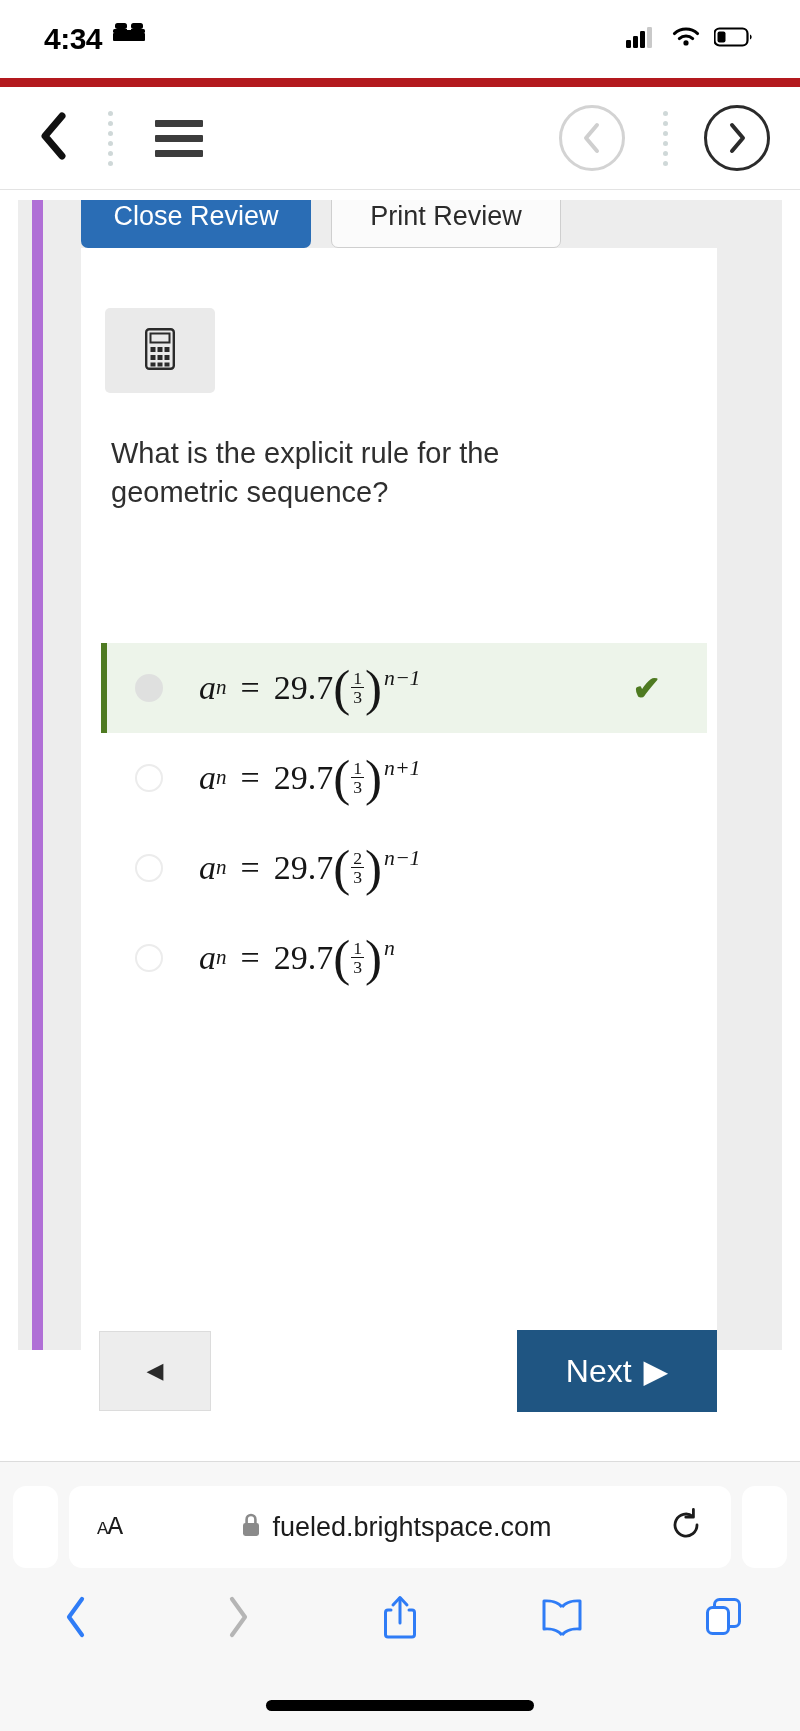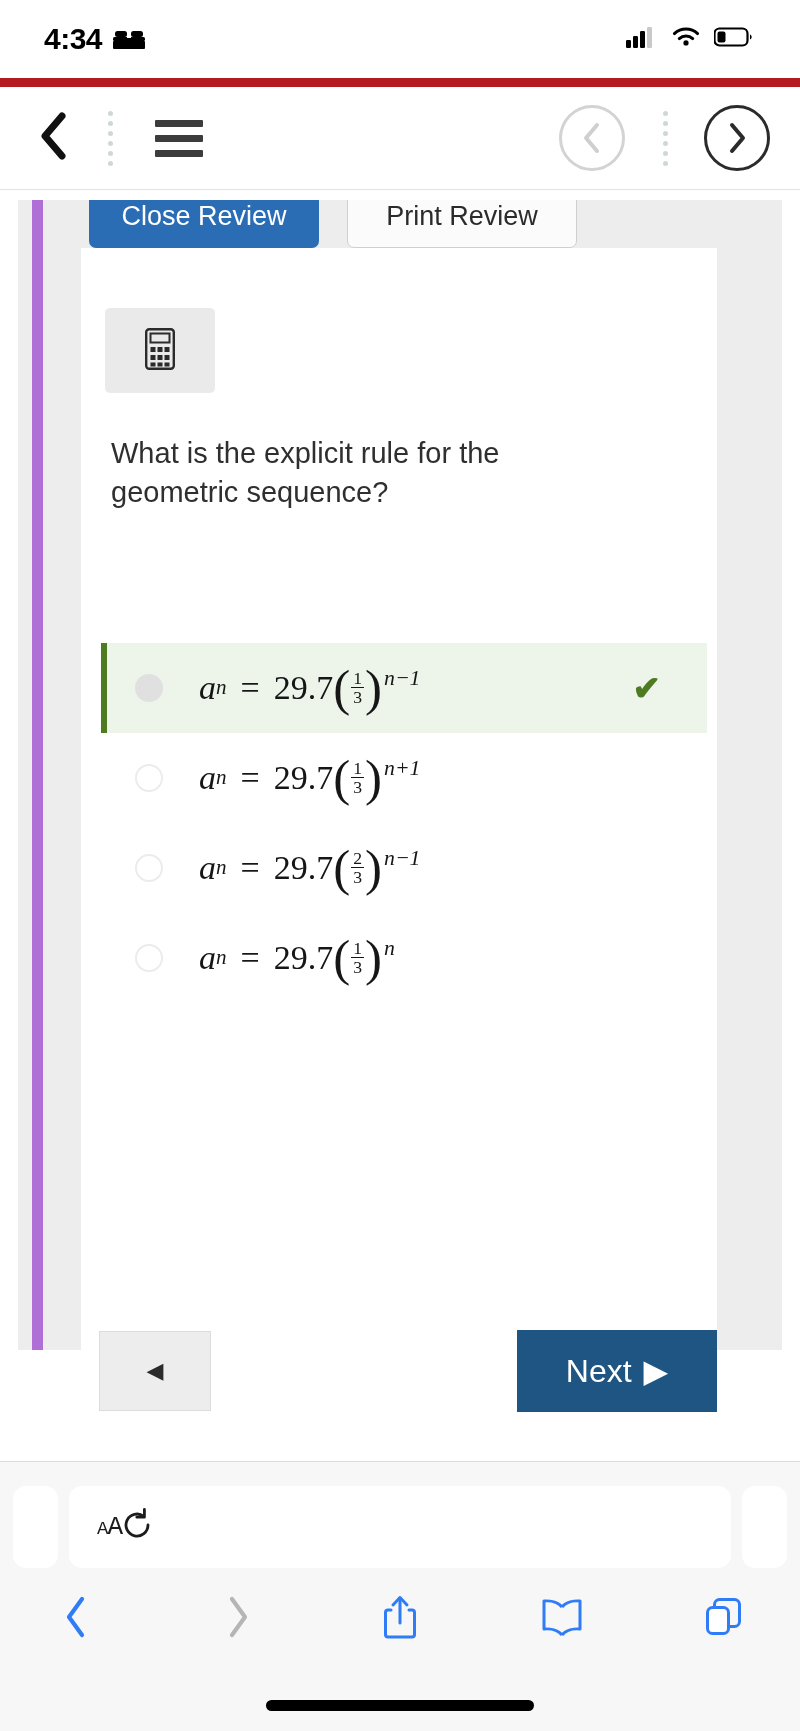--- a/index.html
+++ b/index.html
@@ -20,21 +20,21 @@
   
   .statusbar {
     height: 78px;
     flex: 0 0 78px;
     display: flex;
     align-items: center;
     justify-content: space-between;
     padding: 0 46px 0 44px;
     background: #ffffff;
   }
-  .status-left { display: flex; align-items: flex-end; gap: 10px; }
+  .status-left { display: flex; align-items: flex-start; gap: 10px; }
   .clock { font-size: 30px; font-weight: 700; color: #000; letter-spacing: -0.5px; }
   .bed-icon { display: block; }
   .status-right { display: flex; align-items: center; gap: 13px; }
 
   
   .red-rule { height: 9px; flex: 0 0 9px; background: #b3191e; }
 
   
   .appbar {
     height: 103px;
@@ -93,39 +93,39 @@
     position: absolute;
     left: 81px; right: 83px;
     top: 58px;
     bottom: 22px;
     background: #ffffff;
   }
 
   
   .review-row {
     position: absolute;
-    left: 89px; top: 10px;
+    left: 81px; top: 10px;
     display: flex; align-items: flex-start;
     height: 48px;
     overflow: hidden;
     z-index: 4;
   }
   .btn-close-review {
     width: 230px; height: 64px;
     margin-top: -16px;
     background: #2a6db5;
     color: #ffffff;
     border-radius: 7px;
     display: flex; align-items: center; justify-content: center;
     font-size: 27px;
   }
   .btn-print-review {
     width: 230px; height: 64px;
     margin-top: -16px;
-    margin-left: 28px;
+    margin-left: 20px;
     background: #fbfbfb;
     color: #2b2b2b;
     border: 1px solid #cfcfcf;
     border-radius: 7px;
     display: flex; align-items: center; justify-content: center;
     font-size: 27px;
   }
 
   
   .calc-tile {
@@ -524,20 +524,29 @@
     </div>
 
   </div>
 
   <div class="safari-bottom">
 
     <div class="urlbar-row">
       <div class="tab-edge"></div>
       <div class="urlbar">
         <span class="aa"><span class="small">A</span><span>A</span></span>
+        <span class="url-center">
+          <span>
+            <svg width="20" height="26" viewBox="0 0 20 26">
+              <rect x="2" y="11" width="16" height="13" rx="2.4" fill="#8a8a8a"></rect>
+              <path d="M5.6 11V7.4a4.4 4.4 0 018.8 0V11" stroke="#8a8a8a" stroke-width="2.6" fill="none"></path>
+            </svg>
+          </span>
+          <span class="url-text">fueled.brightspace.com</span>
+        </span>
         <span>
           <svg width="32" height="36" viewBox="0 0 32 36">
             <path d="M26 18a11 11 0 11-4.3-8.7" stroke="#1c1c1c" stroke-width="2.8" fill="none" stroke-linecap="round"></path>
             <path d="M22.4 2.5 L22.4 10.2 L14.8 10.2" stroke="#1c1c1c" stroke-width="2.8" fill="none" stroke-linecap="round" stroke-linejoin="round"></path>
           </svg>
         </span>
       </div>
       <div class="tab-edge"></div>
     </div>
 

